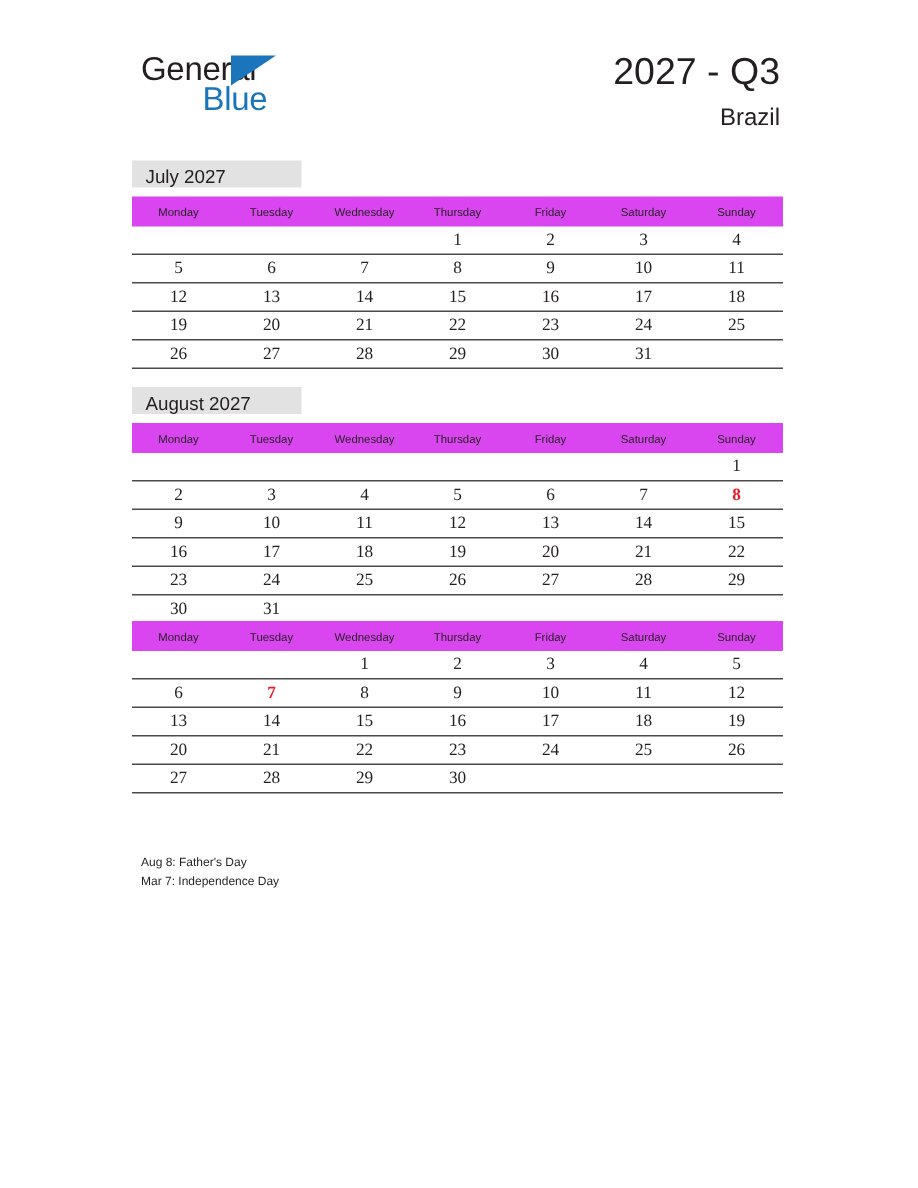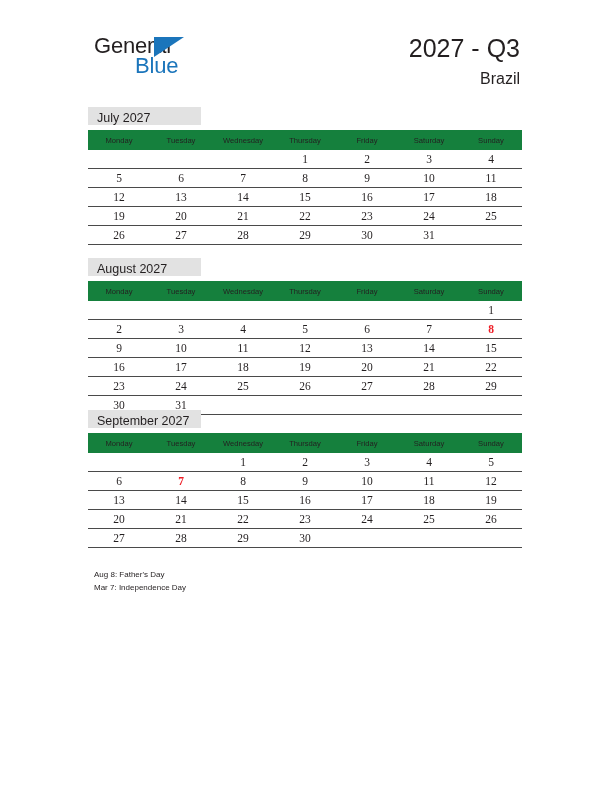--- a/index.html
+++ b/index.html
@@ -108,21 +108,21 @@
     line-height: 14px;
   }
 
   table.cal {
     border-collapse: collapse;
     width: 434px;
     margin-top: 4px;
     table-layout: fixed;
   }
   table.cal th {
-    background: #15803d;
+    background: #d946ef;
     font-family: "Liberation Sans", sans-serif;
     font-size: 7.6px;
     font-weight: 400;
     color: #231f20;
     text-align: center;
     padding: 4px 0 4px 0;
     height: 12px;
     border: none;
   }
   table.cal td {
@@ -312,21 +312,20 @@
           <td class="empty">&nbsp;</td>
           <td class="empty">&nbsp;</td>
           <td class="empty">&nbsp;</td>
           <td class="empty">&nbsp;</td>
         </tr>
       </tbody>
   </table>
 </div>
 
 <div class="month-block" id="month-2">
-  <div class="month-label">September 2027</div>
   <table class="cal">
     <thead>
         <tr>
           <th>Monday</th>
           <th>Tuesday</th>
           <th>Wednesday</th>
           <th>Thursday</th>
           <th>Friday</th>
           <th>Saturday</th>
           <th>Sunday</th>

